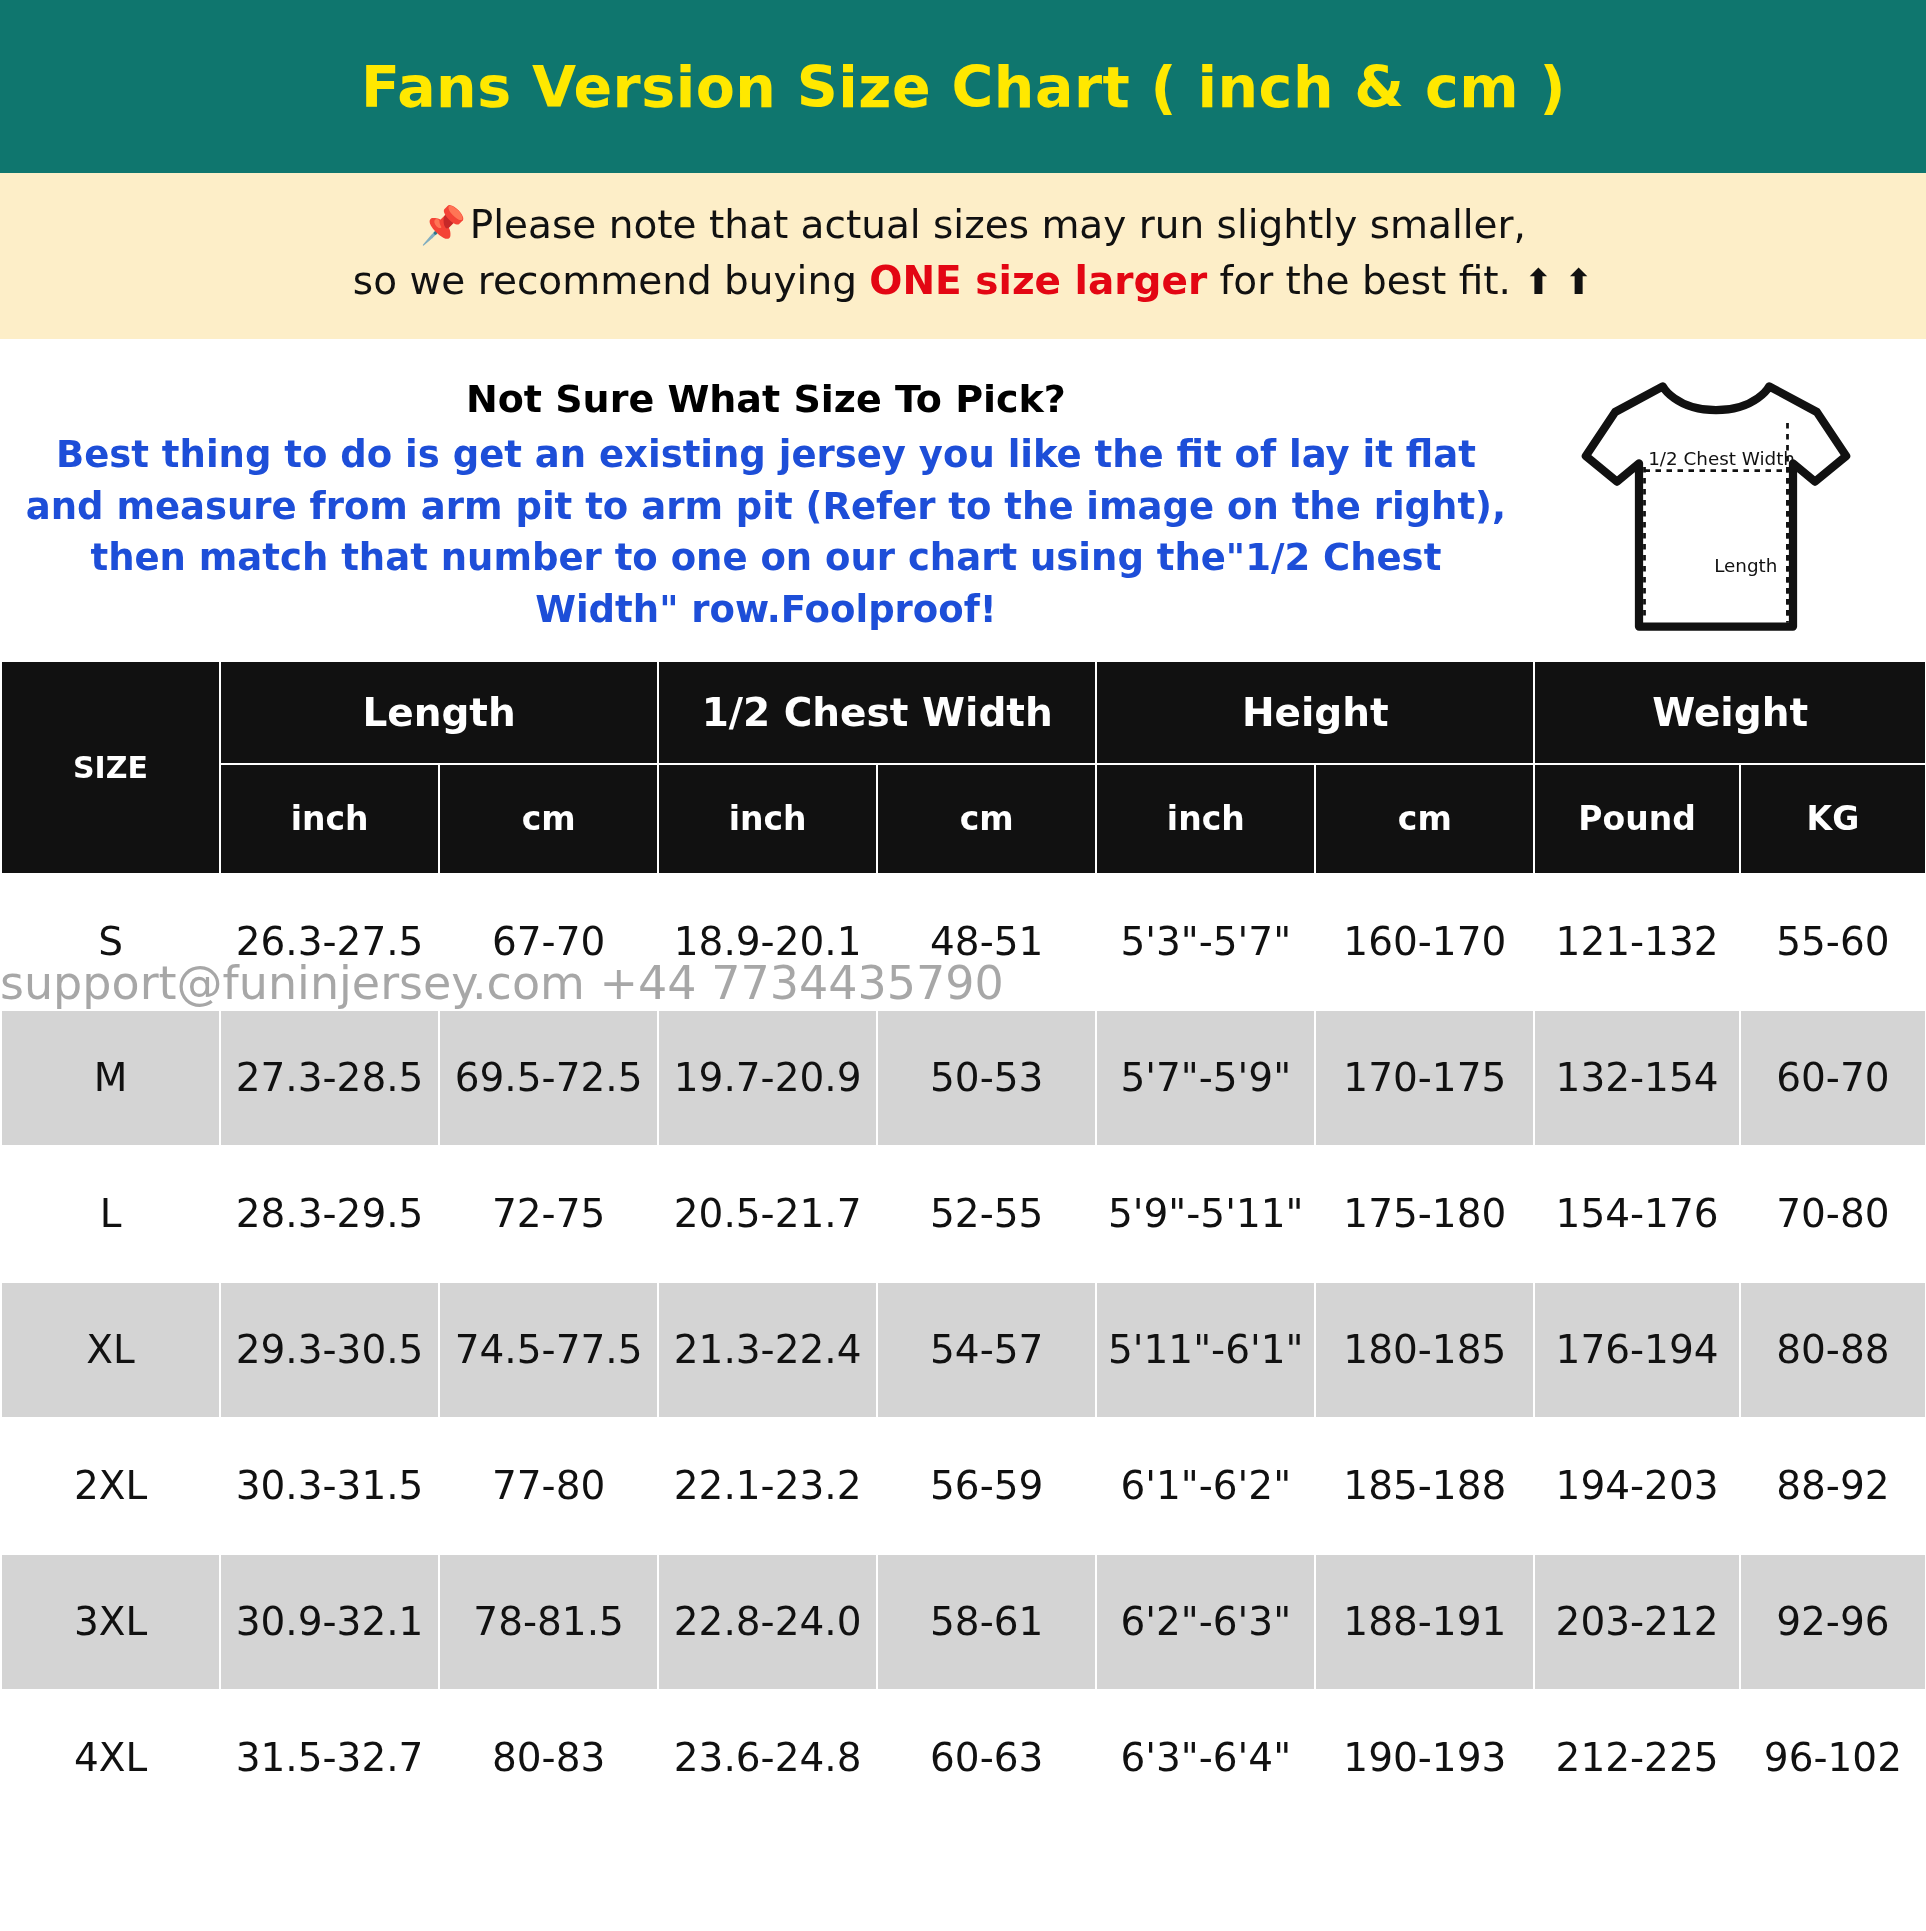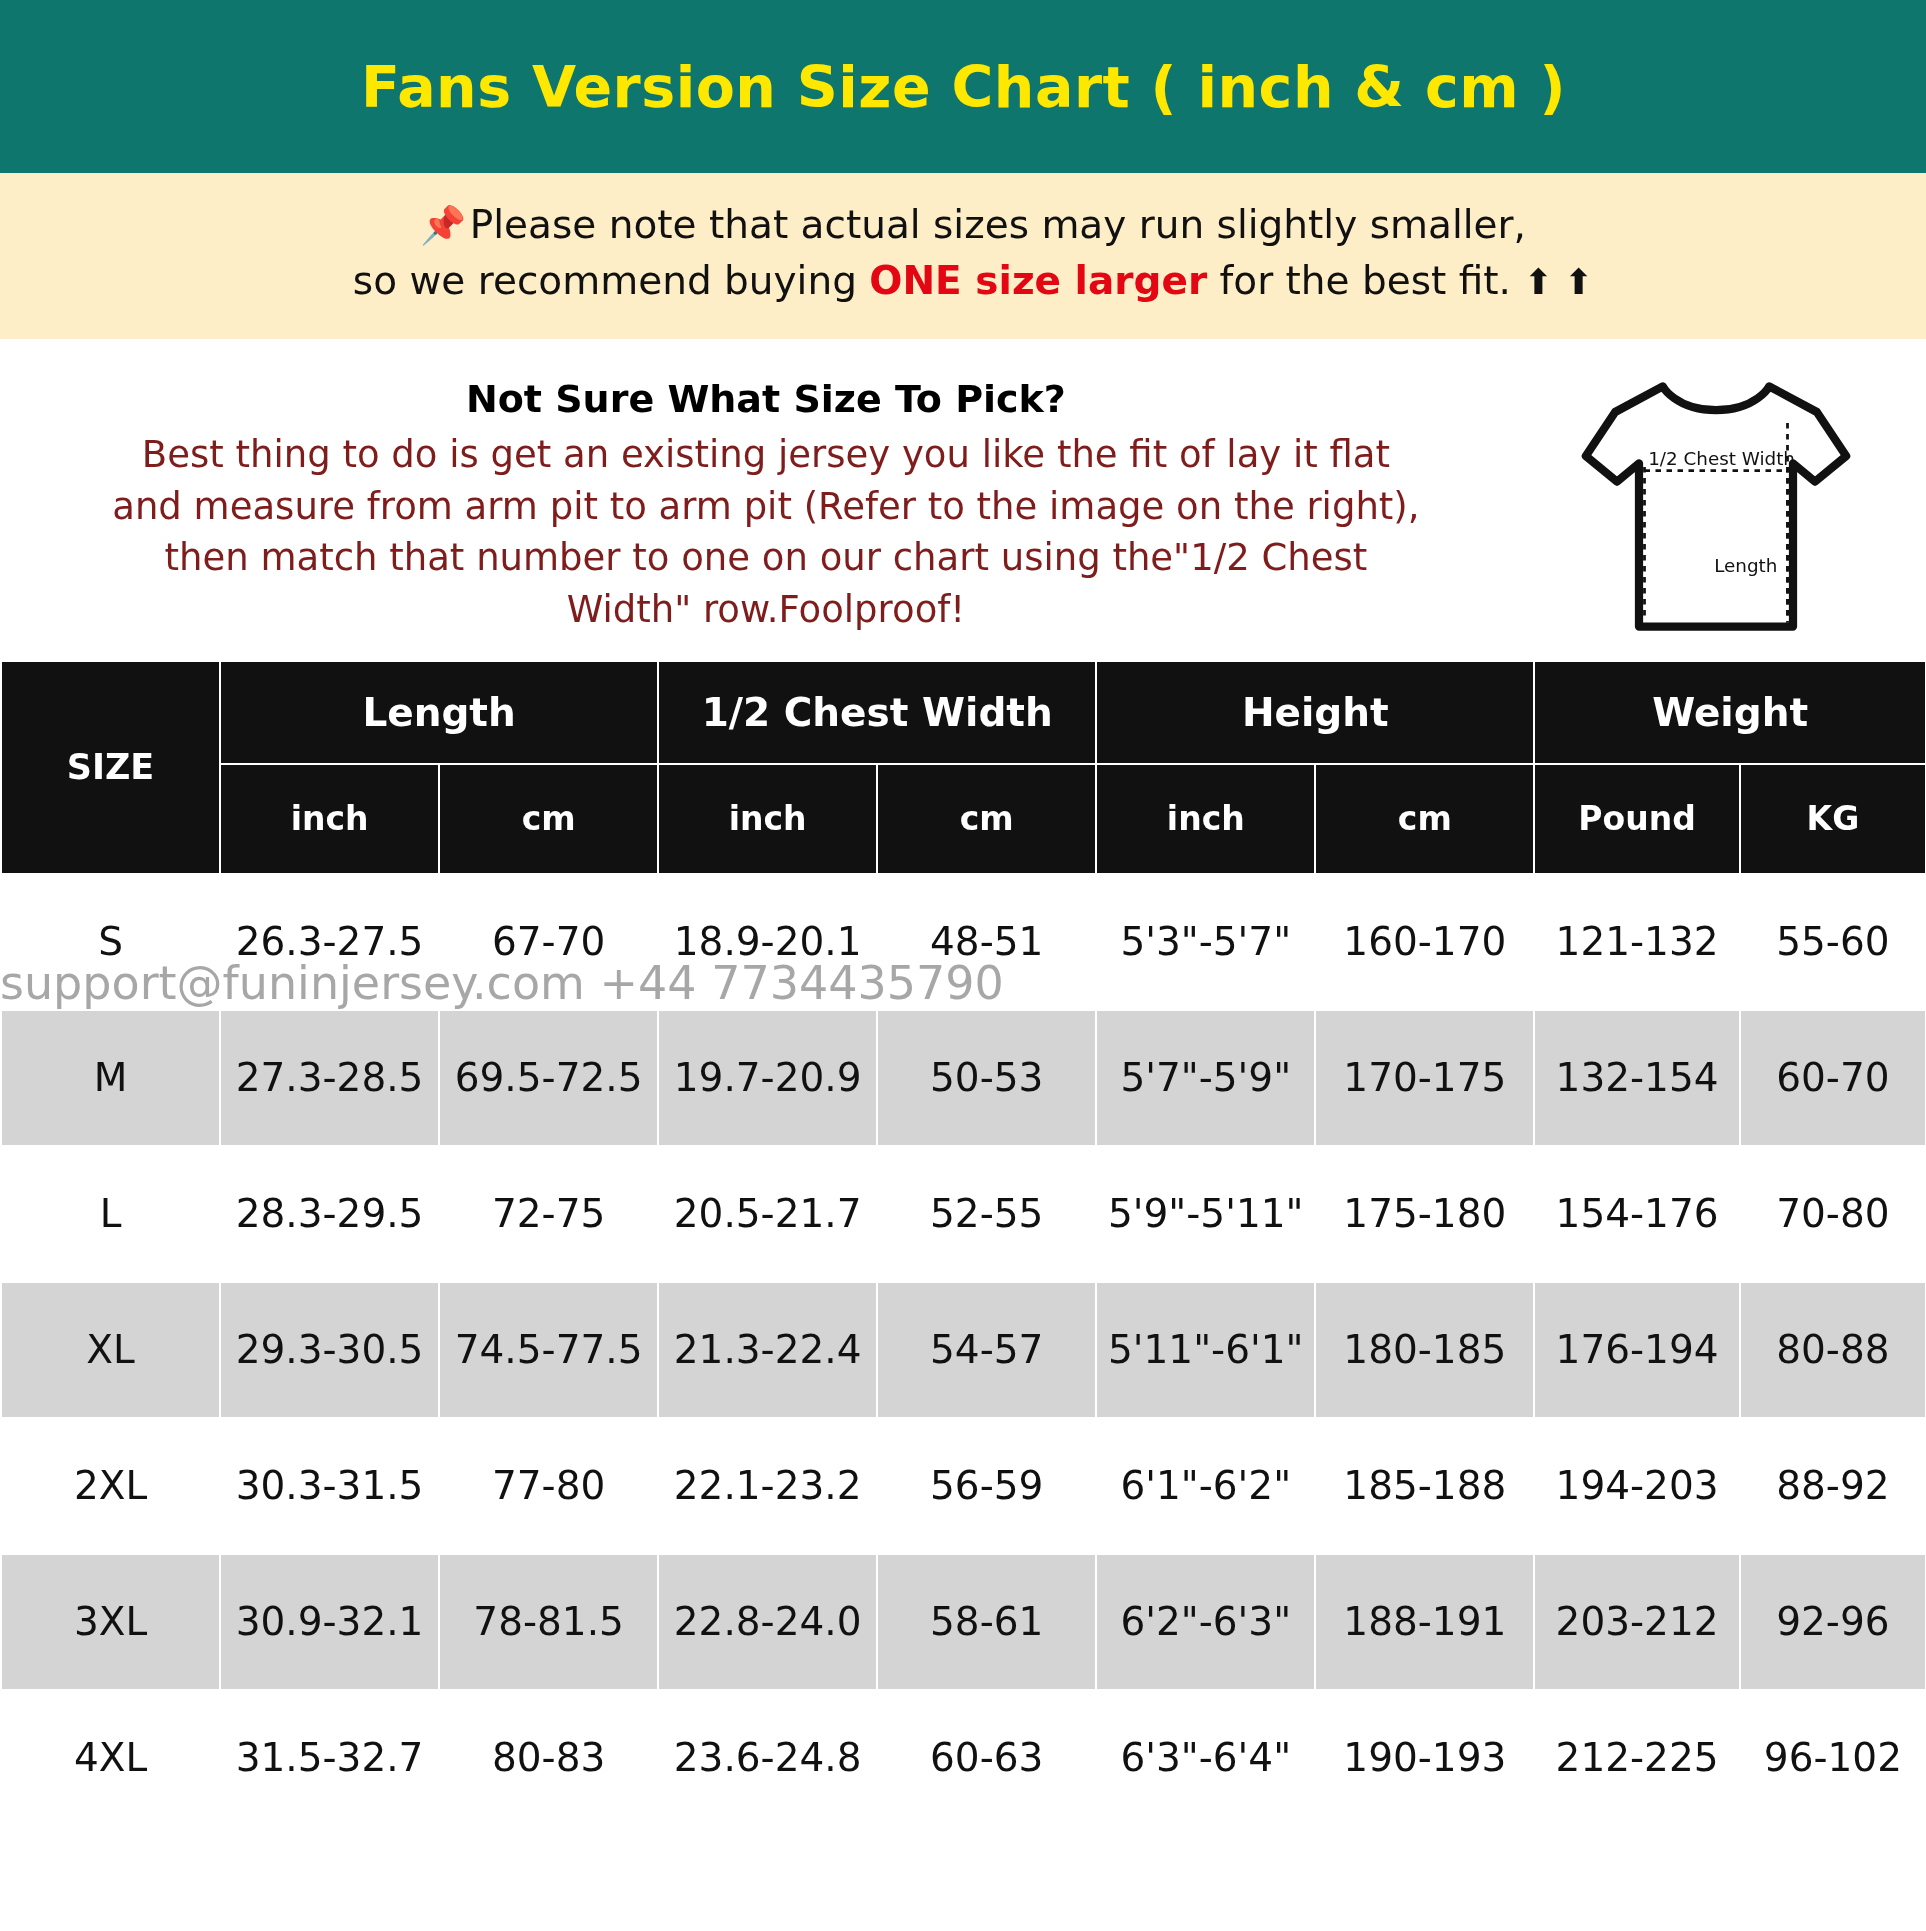--- a/index.html
+++ b/index.html
@@ -67,22 +67,22 @@
     padding-top: 9.2px;
   }
   .info-head {
     font-size: 38px;
     font-weight: bold;
     color: #000000;
     margin-bottom: 7.3px;
   }
   .info-body {
     font-size: 37px;
-    font-weight: normal;
-    color: #7f1d1d;
+    font-weight: bold;
+    color: #1d4ed8;
     line-height: 1.40;
   }
   .tee-wrap {
     width: 386px;
     flex: 0 0 386px;
     display: flex;
     justify-content: center;
     padding-top: 7.3px;
   }
   .tee-label {
@@ -101,21 +101,21 @@
     text-align: center;
     font-family: "DejaVu Sans", sans-serif;
   }
   .hdr {
     background: #111111;
     color: #ffffff;
     font-weight: bold;
   }
   .hdr-group { font-size: 39px; height: 103px; }
   .hdr-unit  { font-size: 33px; height: 110px; margin-left: 9px; }
-  .hdr-size  { font-size: 35px; }
+  .hdr-size  { font-size: 30px; }
 
   tbody td {
     font-size: 39px;
     color: #111111;
     height: 136px;
     background: #ffffff;
   }
   tbody tr.alt td { background: #d4d4d4; }
   td.size-cell { font-weight: normal; }
 

